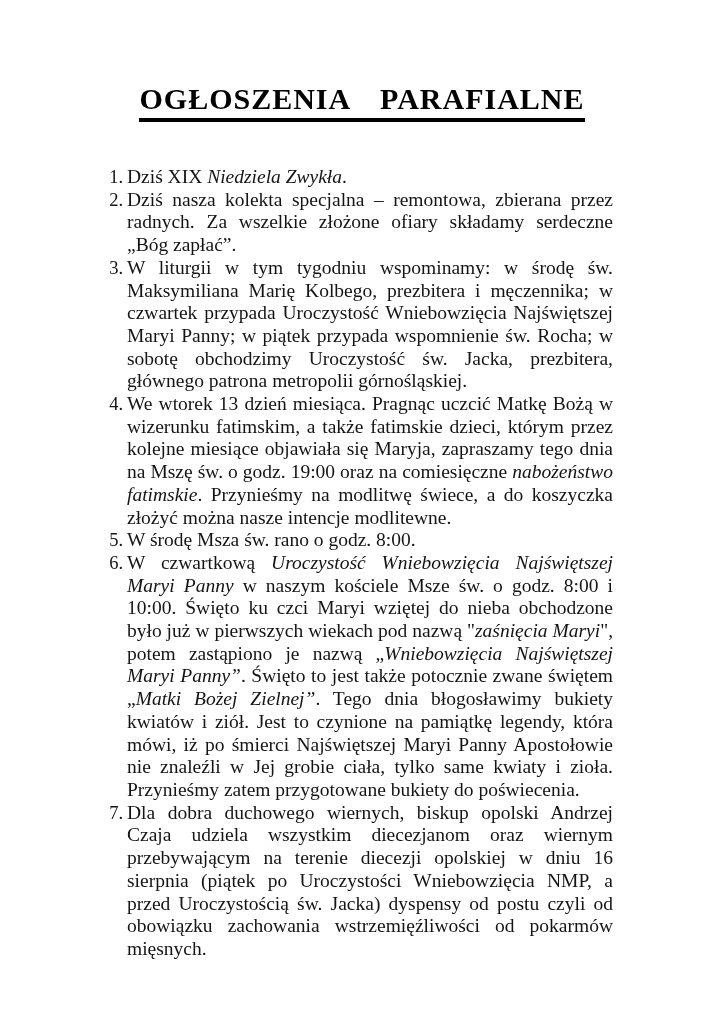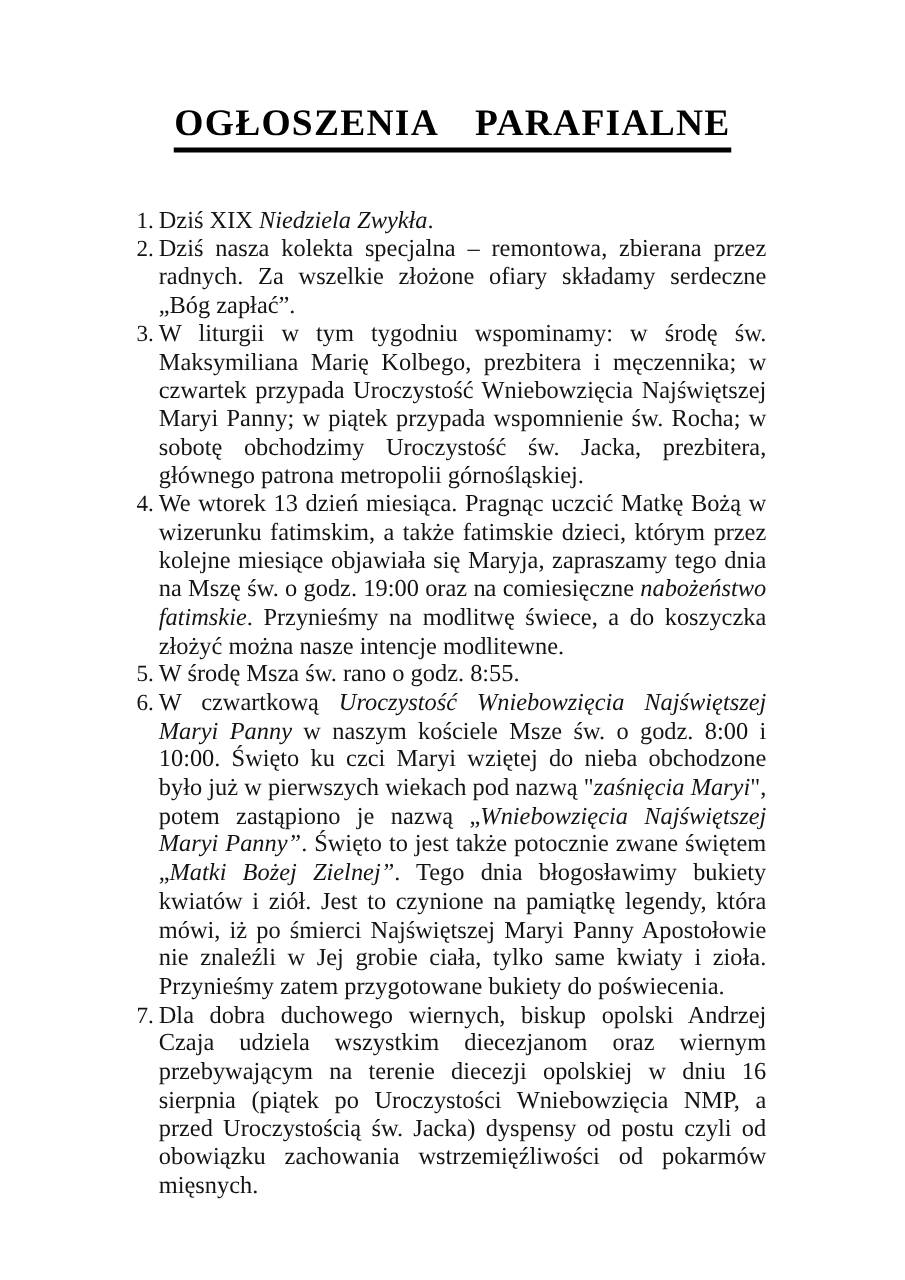--- a/index.html
+++ b/index.html
@@ -64,17 +64,17 @@
 
 <div class="page">
   <h1 class="title">
     <span class="title-text">OGŁOSZENIA PARAFIALNE</span>
   </h1>
   <ol class="announcements">
       <li><span class="num">1.</span><span class="seg normal">Dziś XIX </span><span class="seg italic">Niedziela Zwykła</span><span class="seg normal">.</span></li>
       <li><span class="num">2.</span><span class="seg normal">Dziś nasza kolekta specjalna – remontowa, zbierana przez radnych. Za wszelkie złożone ofiary składamy serdeczne „Bóg zapłać”.</span></li>
       <li><span class="num">3.</span><span class="seg normal">W liturgii w tym tygodniu wspominamy: w środę św. Maksymiliana Marię Kolbego, prezbitera i męczennika; w czwartek przypada Uroczystość Wniebowzięcia Najświętszej Maryi Panny; w piątek przypada wspomnienie św. Rocha; w sobotę obchodzimy Uroczystość św. Jacka, prezbitera, głównego patrona metropolii górnośląskiej.</span></li>
       <li><span class="num">4.</span><span class="seg normal">We wtorek 13 dzień miesiąca. Pragnąc uczcić Matkę Bożą w wizerunku fatimskim, a także fatimskie dzieci, którym przez kolejne miesiące objawiała się Maryja, zapraszamy tego dnia na Mszę św. o godz. 19:00 oraz na comiesięczne </span><span class="seg bold-italic">nabożeństwo fatimskie</span><span class="seg normal">. Przynieśmy na modlitwę świece, a do koszyczka złożyć można nasze intencje modlitewne.</span></li>
-      <li><span class="num">5.</span><span class="seg normal">W środę Msza św. rano o godz. 8:55.</span></li>
+      <li><span class="num">5.</span><span class="seg normal">W środę Msza św. rano o godz. 8:00.</span></li>
       <li><span class="num">6.</span><span class="seg normal">W czwartkową </span><span class="seg bold-italic">Uroczystość Wniebowzięcia Najświętszej Maryi Panny</span><span class="seg normal"> w naszym kościele Msze św. o godz. 8:00 i 10:00. Święto ku czci Maryi wziętej do nieba obchodzone było już w pierwszych wiekach pod nazwą "</span><span class="seg italic">zaśnięcia Maryi</span><span class="seg normal">", potem zastąpiono je nazwą „</span><span class="seg italic">Wniebowzięcia Najświętszej Maryi Panny”</span><span class="seg normal">. Święto to jest także potocznie zwane świętem „</span><span class="seg italic">Matki Bożej Zielnej”</span><span class="seg normal">. Tego dnia błogosławimy bukiety kwiatów i ziół. Jest to czynione na pamiątkę legendy, która mówi, iż po śmierci Najświętszej Maryi Panny Apostołowie nie znaleźli w Jej grobie ciała, tylko same kwiaty i zioła. Przynieśmy zatem przygotowane bukiety do poświecenia.</span></li>
       <li><span class="num">7.</span><span class="seg normal">Dla dobra duchowego wiernych, biskup opolski Andrzej Czaja udziela wszystkim diecezjanom oraz wiernym przebywającym na terenie diecezji opolskiej w dniu 16 sierpnia (piątek po Uroczystości Wniebowzięcia NMP, a przed Uroczystością św. Jacka) dyspensy od postu czyli od obowiązku zachowania wstrzemięźliwości od pokarmów mięsnych.</span></li>
     </ol>
 </div>
 
 </body></html>

